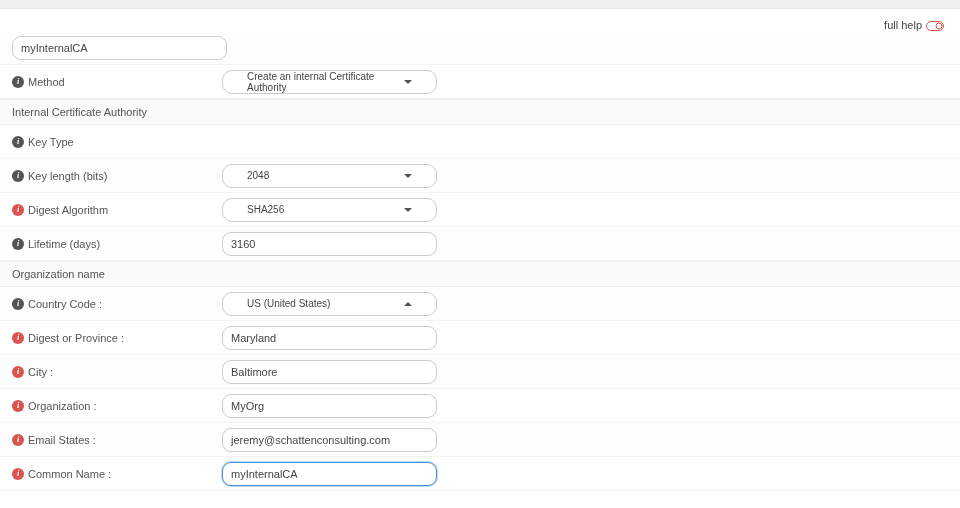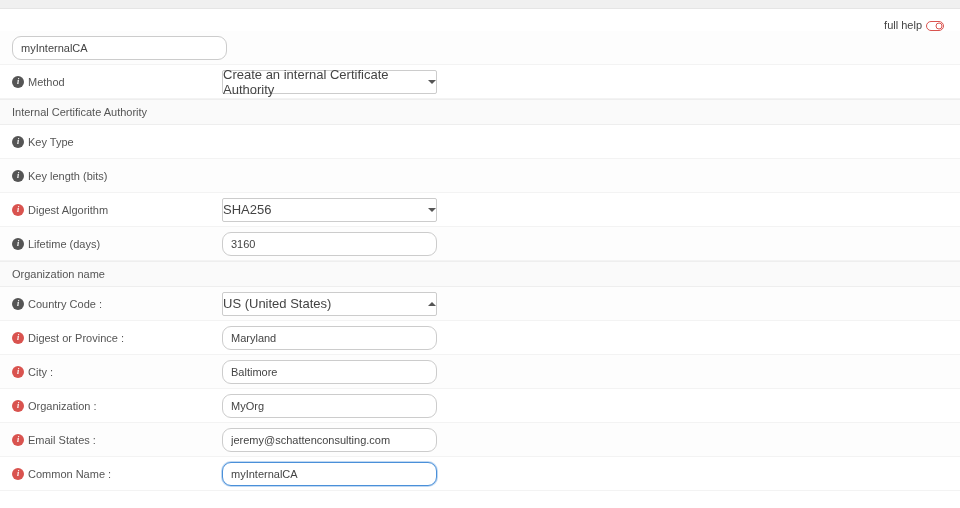--- a/index.html
+++ b/index.html
@@ -17,21 +17,21 @@
   .row .lbl{width:210px;display:flex;align-items:center;gap:4px;font-size:11px;color:#555}
   .row .ctrl{flex:0 0 215px}
 
   .info-icon,.warn-icon{width:12px;height:12px;border-radius:50%;display:inline-flex;align-items:center;justify-content:center;font-size:8px;font-weight:bold;color:#fff;font-style:italic;font-family:Georgia,serif;line-height:1}
   .info-icon{background:#555}
   .warn-icon{background:#d9534f}
 
   input[type=text]{width:100%;height:24px;border:1px solid #ccc;border-radius:9px;padding:0 8px;font-size:11px;color:#444}
   input[type=text].focused{border-color:#4a90d9;box-shadow:0 0 0 1px rgba(74,144,217,.35);outline:none}
 
-  .select{width:100%;height:24px;border:1px solid #ccc;border-radius:2px;padding:0 0;font-size:13px;color:#444;display:flex;align-items:center;justify-content:space-between;background:#fff;cursor:pointer}
+  .select{width:100%;height:24px;border:1px solid #ccc;border-radius:10px;padding:0 24px;font-size:10px;color:#444;display:flex;align-items:center;justify-content:space-between;background:#fff;cursor:pointer}
   .caret{width:0;height:0;border-left:4px solid transparent;border-right:4px solid transparent}
   .caret.down{border-top:4px solid #555}
   .caret.up{border-bottom:4px solid #555}
 
   .toggle-icon{display:inline-block;vertical-align:middle}
   .toggle-icon svg{display:block}
 </style>
 </head>
 <body>
 
@@ -72,20 +72,26 @@
   <div class="lbl">
     <span class="info-icon">i</span>
     <span>Key Type</span>
   </div>
 </div>
 
 <div class="row">
   <div class="lbl">
     <span class="info-icon">i</span>
     <span>Key length (bits)</span>
+  </div>
+  <div class="ctrl">
+    <div class="select">
+      <span>2048</span>
+      <span class="caret down"></span>
+    </div>
   </div>
 </div>
 
 <div class="row">
   <div class="lbl">
     <span class="warn-icon">i</span>
     <span>Digest Algorithm</span>
   </div>
   <div class="ctrl">
     <div class="select">

